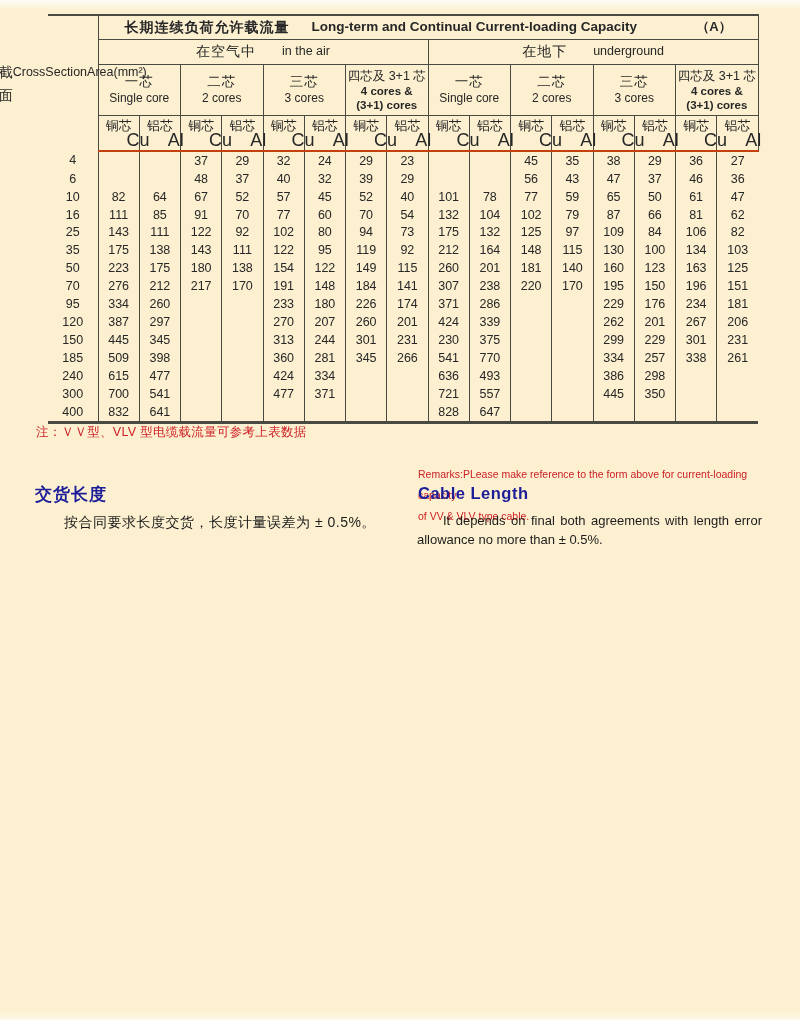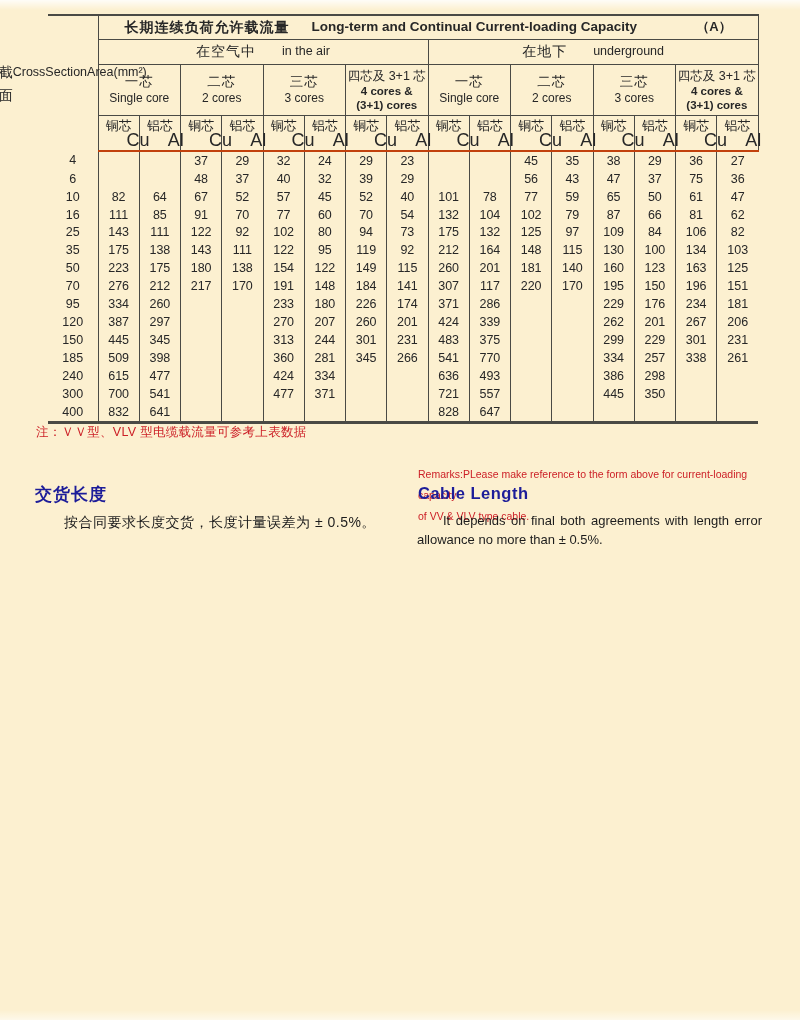--- a/index.html
+++ b/index.html
@@ -269,21 +269,21 @@
           <td>40</td>
           <td>32</td>
           <td>39</td>
           <td>29</td>
           <td></td>
           <td></td>
           <td>56</td>
           <td>43</td>
           <td>47</td>
           <td>37</td>
-          <td>75</td>
+          <td>46</td>
           <td>36</td>
         </tr>
         <tr>
           <td>10</td>
           <td>82</td>
           <td>64</td>
           <td>67</td>
           <td>52</td>
           <td>57</td>
           <td>45</td>
@@ -378,21 +378,21 @@
           <td>70</td>
           <td>276</td>
           <td>212</td>
           <td>217</td>
           <td>170</td>
           <td>191</td>
           <td>148</td>
           <td>184</td>
           <td>141</td>
           <td>307</td>
-          <td>117</td>
+          <td>238</td>
           <td>220</td>
           <td>170</td>
           <td>195</td>
           <td>150</td>
           <td>196</td>
           <td>151</td>
         </tr>
         <tr>
           <td>95</td>
           <td>334</td>
@@ -434,21 +434,21 @@
         <tr>
           <td>150</td>
           <td>445</td>
           <td>345</td>
           <td></td>
           <td></td>
           <td>313</td>
           <td>244</td>
           <td>301</td>
           <td>231</td>
-          <td>483</td>
+          <td>230</td>
           <td>375</td>
           <td></td>
           <td></td>
           <td>299</td>
           <td>229</td>
           <td>301</td>
           <td>231</td>
         </tr>
         <tr>
           <td>185</td>

